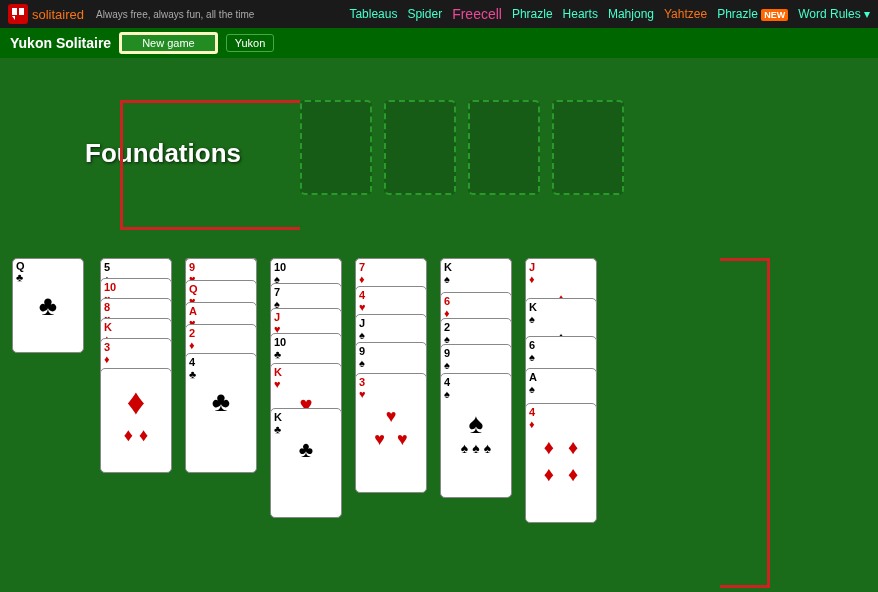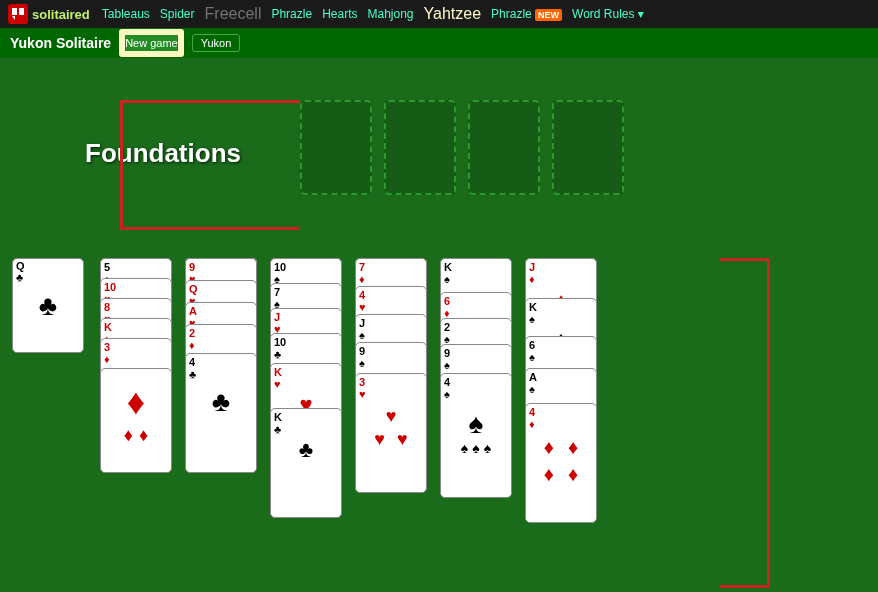--- a/index.html
+++ b/index.html
@@ -114,38 +114,39 @@
 
 <div id="header">
   <div id="logo-area">
     <div id="logo-icon">
       <svg width="14" height="14" viewBox="0 0 14 14">
         <rect x="1" y="1" width="5" height="7" fill="white"></rect>
         <rect x="8" y="1" width="5" height="7" fill="white"></rect>
         <polygon points="1,9 4,9 4,13" fill="white"></polygon>
       </svg>
     </div>
-    <span id="logo-text" style="color:#bef264;font-size:13px;font-weight:bold;">solitaired</span>
-  </div>
+    <span id="logo-text" style="color:#f97316;font-size:13px;font-weight:normal;">solitaired</span>
+  </div>
+  <span id="tagline" style="color:#aaa;font-size:10px;flex:1;">Always free, always fun, all the time</span>
   <div id="nav" style="display:flex;gap:10px;align-items:center;">
     <a class="nav-item" style="color:#4fc;font-size:12px;text-decoration:none;">Tableaus</a>
     <a class="nav-item" style="color:#4fc;font-size:12px;text-decoration:none;">Spider</a>
-    <a class="nav-item" style="color:#737373;font-size:16px;text-decoration:none;">Freecell</a>
+    <a class="nav-item" style="color:#ec4899;font-size:14px;text-decoration:none;">Freecell</a>
     <a class="nav-item" style="color:#4fc;font-size:12px;text-decoration:none;">Phrazle</a>
     <a class="nav-item" style="color:#4fc;font-size:12px;text-decoration:none;">Hearts</a>
     <a class="nav-item" style="color:#4fc;font-size:12px;text-decoration:none;">Mahjong</a>
-    <a class="nav-item" style="color:#fef9c3;font-size:16px;text-decoration:none;">Yahtzee</a>
+    <a class="nav-item" style="color:#f97316;font-size:12px;text-decoration:none;">Yahtzee</a>
     <a class="nav-item" style="color:#4fc;font-size:12px;text-decoration:none;">Phrazle <span class="nav-badge">NEW</span></a>
     <a class="nav-item" style="color:#4fc;font-size:12px;text-decoration:none;">Word Rules ▾</a>
   </div>
 </div>
 
 <div id="sub-header" style="background:#006600;height:30px;display:flex;align-items:center;padding:0 10px;gap:8px;">
   <span id="game-title" style="color:white;font-size:14px;font-weight:bold;">Yukon Solitaire</span>
-  <button class="btn-new-game" style="background:#228B22;color:white;border:6px solid #fef9c3;font-size:11px;padding:2px 0;cursor:pointer;border-radius:3px;">New game</button>
+  <button class="btn-new-game" style="background:#228B22;color:white;border:3px solid #fef9c3;font-size:11px;padding:2px 20px;cursor:pointer;border-radius:3px;">New game</button>
   <button class="btn-rules" style="background:transparent;color:white;border:1px solid #4a4;font-size:11px;padding:2px 8px;cursor:pointer;border-radius:3px;">Yukon</button>
 </div>
 
 <div id="game-area" style="background:#1a6b1a;width:878px;height:534px;position:relative;overflow:hidden;">
 
   <div class="label-foundations">Foundations</div>
 
 
   <div style="position:absolute;left:120px;top:42px;pointer-events:none;">
 

